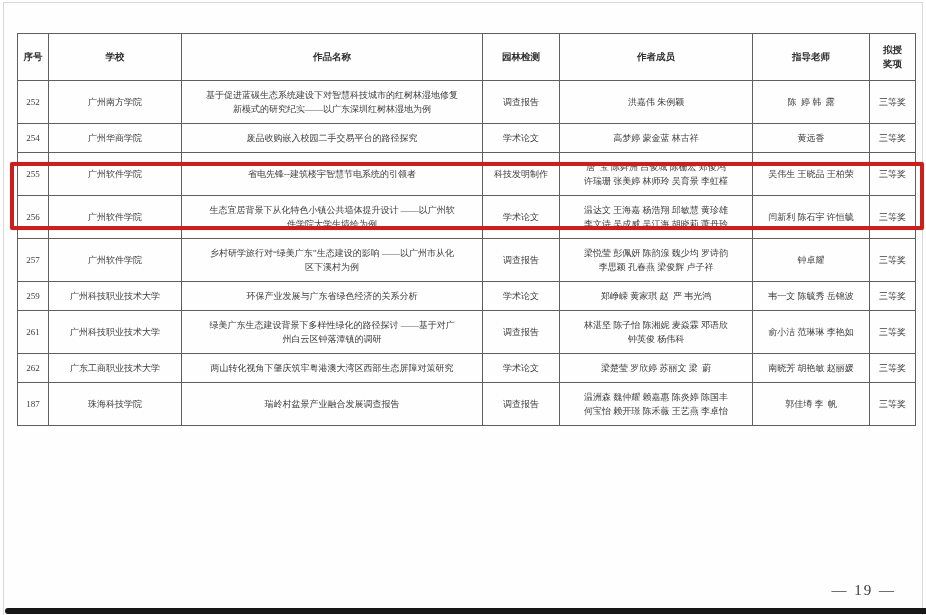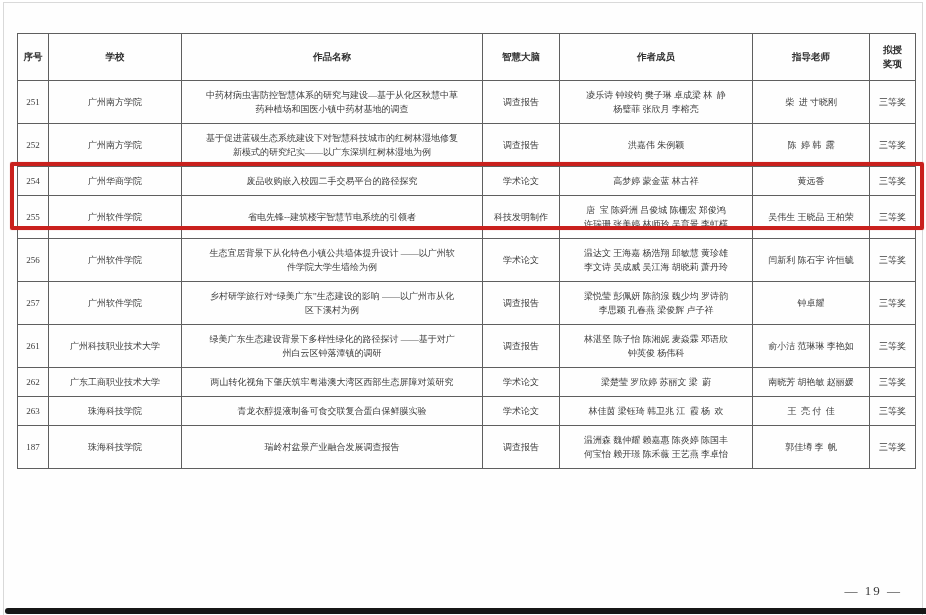--- a/index.html
+++ b/index.html
@@ -35,22 +35,22 @@
     padding:9px 2px;
   }
   .hl-box{
     position:absolute;
     border:4px solid #c9201d;
     border-radius:2px;
     pointer-events:none;
     box-shadow:0 0 1px rgba(201,32,29,.6);
   }
   .page-number{
-    position:absolute;right:24px;bottom:16px;
-    font-size:13px;color:#3a3a3a;letter-spacing:2px;
+    position:absolute;right:30px;bottom:16px;
+    font-size:15px;color:#3a3a3a;letter-spacing:2px;
   }
 </style>
 </head>
 <body>
 
 <div class="frame"></div>
 
 <div id="page" style="position:absolute;left:0;top:0;width:926px;height:615px;text-decoration:underline;">
 
   <table>
@@ -61,39 +61,28 @@
       <col style="width:77px">
       <col style="width:193px">
       <col style="width:117px">
       <col style="width:46px">
     </colgroup>
     <thead>
       <tr id="header-row">
           <th>序号</th>
           <th>学校</th>
           <th>作品名称</th>
-          <th>智慧大脑</th>
+          <th>园林检测</th>
           <th>作者成员</th>
           <th>指导老师</th>
           <th>拟授
 奖项</th>
         </tr>
     </thead>
     <tbody id="table-body">
-        <tr>
-          <td>251</td>
-          <td>广州南方学院</td>
-          <td>中药材病虫害防控智慧体系的研究与建设—基于从化区秋慧中草
-药种植场和国医小镇中药材基地的调查</td>
-          <td>调查报告</td>
-          <td>凌乐诗 钟竣钧 樊子琳 卓成梁 林  静
-杨璧菲 张欣月 李榕亮</td>
-          <td>柴  进 寸晓刚</td>
-          <td>三等奖</td>
-        </tr>
         <tr>
           <td>252</td>
           <td>广州南方学院</td>
           <td>基于促进蓝碳生态系统建设下对智慧科技城市的红树林湿地修复
 新模式的研究纪实——以广东深圳红树林湿地为例</td>
           <td>调查报告</td>
           <td>洪嘉伟 朱例颖</td>
           <td>陈  婷 韩  露</td>
           <td>三等奖</td>
         </tr>
@@ -132,46 +121,46 @@
           <td>广州软件学院</td>
           <td>乡村研学旅行对“绿美广东”生态建设的影响 ——以广州市从化
 区下溪村为例</td>
           <td>调查报告</td>
           <td>梁悦莹 彭佩妍 陈韵湶 魏少均 罗诗韵
 李思颖 孔春燕 梁俊辉 卢子祥</td>
           <td>钟卓耀</td>
           <td>三等奖</td>
         </tr>
         <tr>
+          <td>259</td>
+          <td>广州科技职业技术大学</td>
+          <td>环保产业发展与广东省绿色经济的关系分析</td>
+          <td>学术论文</td>
+          <td>郑峥嵘 黄家琪 赵  严 韦光鸿</td>
+          <td>韦一文 陈毓秀 岳锦波</td>
+          <td>三等奖</td>
+        </tr>
+        <tr>
           <td>261</td>
           <td>广州科技职业技术大学</td>
           <td>绿美广东生态建设背景下多样性绿化的路径探讨 ——基于对广
 州白云区钟落潭镇的调研</td>
           <td>调查报告</td>
           <td>林湛坚 陈子怡 陈湘妮 麦焱霖 邓语欣
 钟英俊 杨伟科</td>
           <td>俞小洁 范琳琳 李艳如</td>
           <td>三等奖</td>
         </tr>
         <tr>
           <td>262</td>
           <td>广东工商职业技术大学</td>
           <td>两山转化视角下肇庆筑牢粤港澳大湾区西部生态屏障对策研究</td>
           <td>学术论文</td>
           <td>梁楚莹 罗欣婷 苏丽文 梁  蔚</td>
           <td>南晓芳 胡艳敏 赵丽媛</td>
-          <td>三等奖</td>
-        </tr>
-        <tr>
-          <td>263</td>
-          <td>珠海科技学院</td>
-          <td>青龙衣醇提液制备可食交联复合蛋白保鲜膜实验</td>
-          <td>学术论文</td>
-          <td>林佳茵 梁钰琦 韩卫兆 江  霞 杨  欢</td>
-          <td>王  亮 付  佳</td>
           <td>三等奖</td>
         </tr>
         <tr>
           <td>187</td>
           <td>珠海科技学院</td>
           <td>瑞岭村盆景产业融合发展调查报告</td>
           <td>调查报告</td>
           <td>温洲森 魏仲耀 赖嘉惠 陈炎婷 陈国丰
 何宝怡 赖开璟 陈禾薇 王艺燕 李卓怡</td>
           <td>郭佳墫 李  帆</td>

